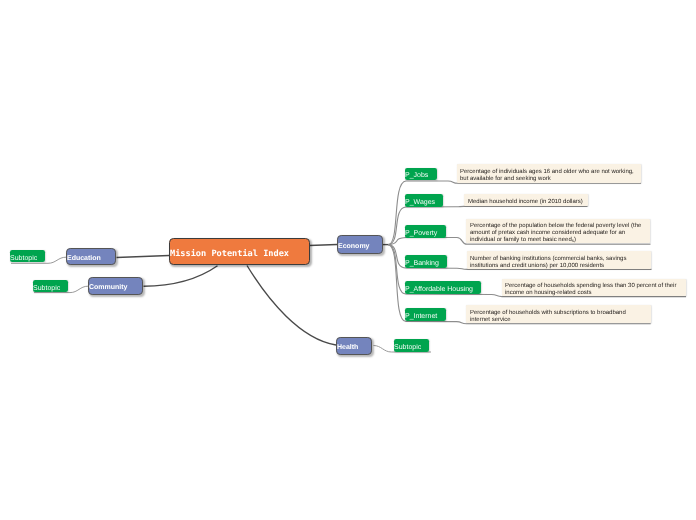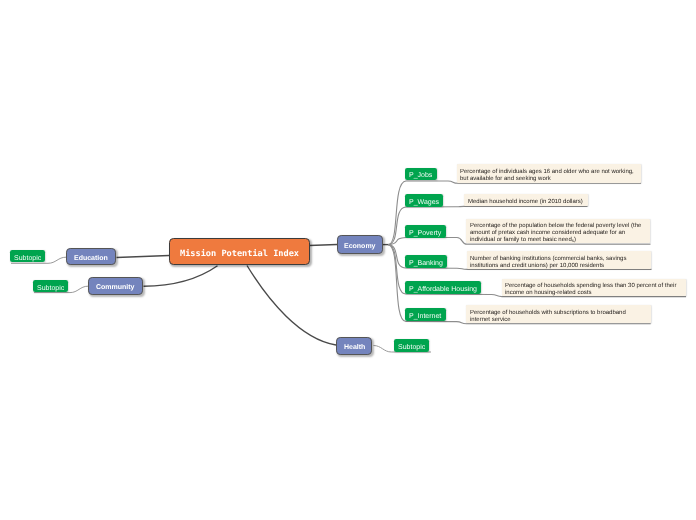--- a/index.html
+++ b/index.html
@@ -5,21 +5,21 @@
   html,body{margin:0;padding:0;}
   body{width:696px;height:520px;background:#ffffff;overflow:hidden;
        font-family:"DejaVu Sans",sans-serif;-webkit-font-smoothing:antialiased;text-rendering:geometricPrecision;}
   #canvas{position:relative;width:696px;height:520px;}
   svg.links{position:absolute;left:0;top:0;width:696px;height:520px;}
   .node span{will-change:transform;}
   .green span{display:block;margin-top:2px;margin-bottom:-2px;}
   .topic span{display:block;margin-top:2px;margin-bottom:-2px;}
   .root span{display:block;margin-top:2px;margin-bottom:-2px;}
   .dline{will-change:transform;}
-  .node{position:absolute;box-sizing:border-box;display:flex;align-items:center;justify-content:center;
+  .node{position:absolute;box-sizing:border-box;display:flex;align-items:center;justify-content:flex-start;
         white-space:nowrap;z-index:3;}
   .root{background:#ef7a3e;border:1.1px solid #3c3c3c;border-radius:4.5px;color:#ffffff;
         font-family:"DejaVu Sans Mono",monospace;font-weight:bold;font-size:8.6px;
         box-shadow:1.5px 1.5px 2px rgba(0,0,0,0.30);}
   .topic{background:#7484bd;border:0.75px solid #555555;border-radius:4.2px;color:#ffffff;
          font-family:"Liberation Sans",sans-serif;font-weight:bold;font-size:7px;
          box-shadow:1.3px 1.3px 2px rgba(0,0,0,0.28);}
   .green{background:#00a44e;border-radius:2.2px;color:#f2fbf6;
          font-family:"Liberation Sans",sans-serif;font-weight:normal;font-size:7px;
          box-shadow:0.8px 0.8px 1.4px rgba(0,0,0,0.13);}

